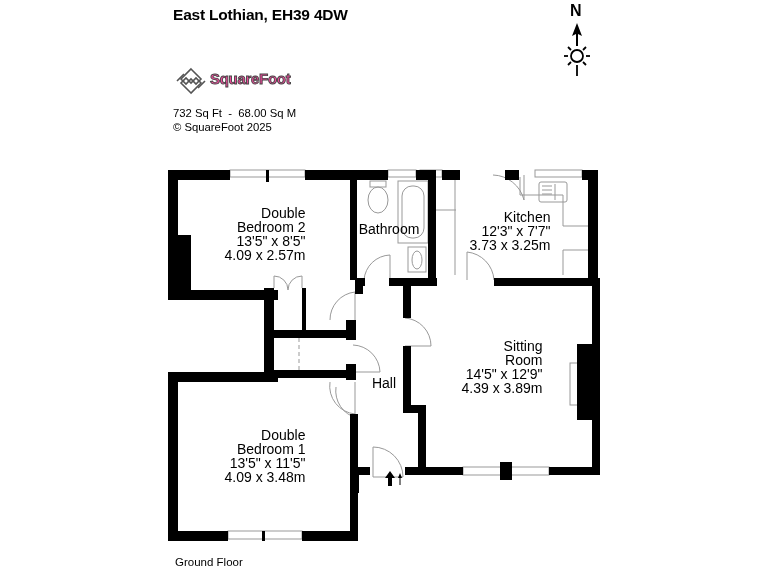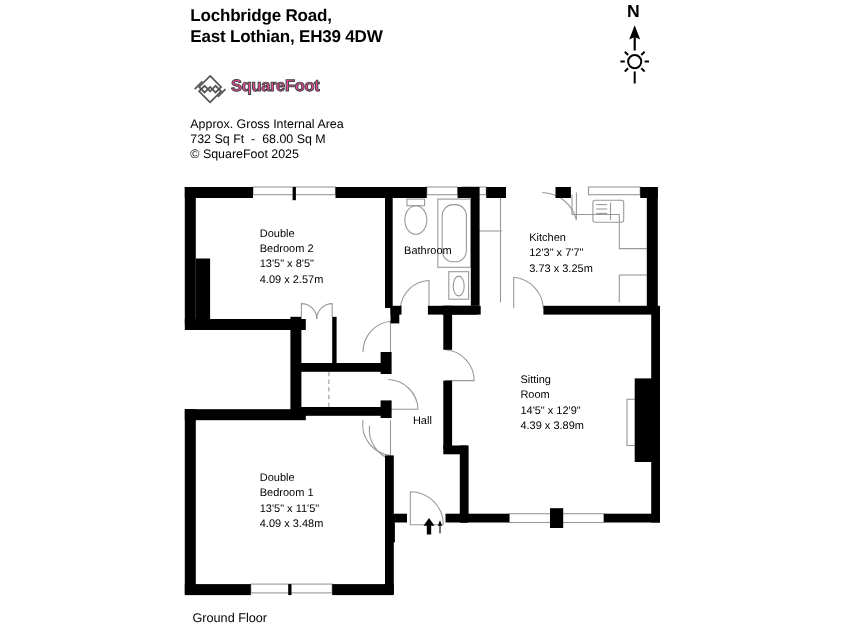--- a/index.html
+++ b/index.html
@@ -6,45 +6,43 @@
     body { width:768px; height:576px; position:relative; overflow:hidden; font-family:"Liberation Sans", sans-serif; color:#000; }
     .address { position:absolute; left:173px; top:5px; font-weight:bold; font-size:15.5px; line-height:19px; letter-spacing:-0.2px; }
     .address div { white-space:nowrap; }
     .logo { position:absolute; left:174px; top:67px; width:140px; height:28px; }
     .logo-text { position:absolute; left:36px; top:3px; font-size:15px; color:#ec4899; -webkit-text-stroke:0.9px #444; font-weight:bold; letter-spacing:-0.3px; }
     .info { position:absolute; left:173px; top:106px; font-size:11.3px; line-height:14px; }
     .info div { white-space:nowrap; }
     .compass { position:absolute; left:556px; top:2px; width:44px; height:80px; }
     .compass-n { position:absolute; left:14px; top:0; font-weight:bold; font-size:16px; }
     .plan { position:absolute; left:0; top:0; width:768px; height:576px; }
-    .room-label { position:absolute; text-align:left; font-size:10px; line-height:14px; white-space:nowrap; transform:translateX(-50%); }
+    .room-label { position:absolute; text-align:right; font-size:14px; line-height:14px; white-space:nowrap; transform:translateX(-50%); }
     .room-label div { white-space:nowrap; }
     .floor-label { position:absolute; left:175px; top:556px; font-size:11.5px; }
   </style>
 </head>
 <body>
 
 <div class="address">
-  <div>Lochbridge Road,</div>
   <div>East Lothian, EH39 4DW</div>
 </div>
 
 <div class="logo">
   <svg width="34" height="28" viewBox="0 0 34 28" style="position:absolute;left:0;top:0">
     <g fill="none" stroke="#555" stroke-width="1.6">
       <path d="M17 2 L27 12 L22 17 L17 12 L12 17 L7 12 Z"></path>
       <path d="M17 26 L7 16 L12 11 L17 16 L22 11 L27 16 Z"></path>
       <path d="M3 14 L10 7 M31 14 L24 21"></path>
     </g>
   </svg>
   <span class="logo-text">SquareFoot</span>
 </div>
 
 <div class="info">
-  <div>Approx. Gross Internal Area</div>
   <div style="white-space:pre">732 Sq Ft  -  68.00 Sq M</div>
   <div>© SquareFoot 2025</div>
 </div>
 
 <div class="compass">
   <span class="compass-n">N</span>
   <svg width="44" height="62" viewBox="0 0 44 62" style="position:absolute;left:0;top:18px">
     <path d="M21 3 L26 16 L22 14 L22 26 L20 26 L20 14 L16 16 Z" fill="#000"></path>
     <circle cx="21" cy="36" r="6" fill="none" stroke="#000" stroke-width="1.8"></circle>
     <g stroke="#000" stroke-width="1.8">

